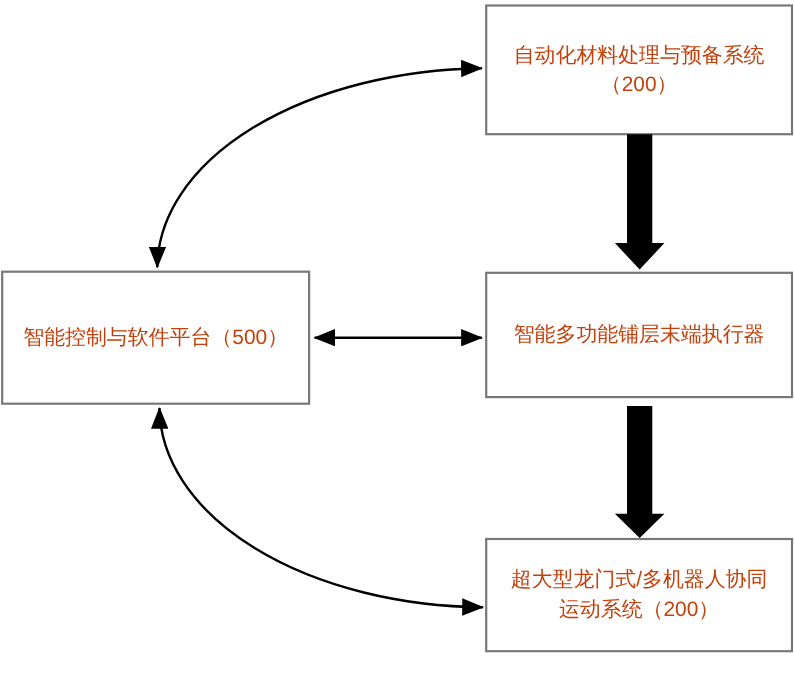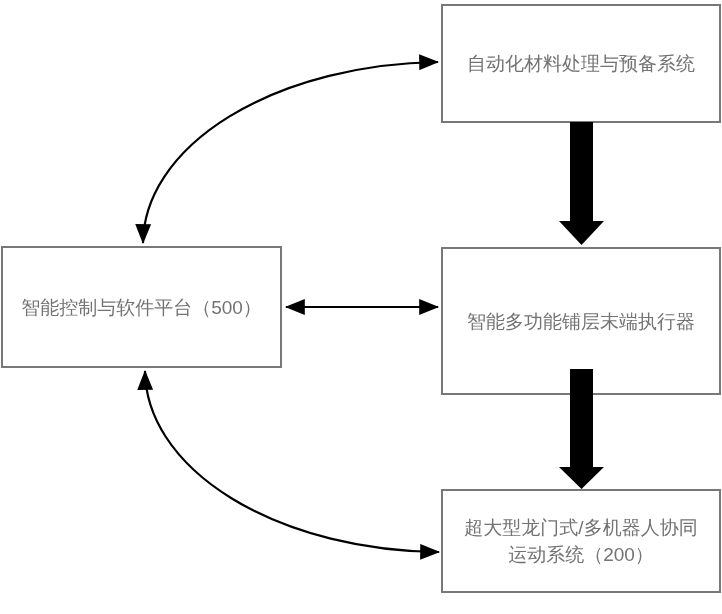--- a/index.html
+++ b/index.html
@@ -16,25 +16,25 @@
     box-sizing: border-box;
     border: 2px solid #787878;
     background: #ffffff;
     display: flex;
     flex-direction: column;
     align-items: center;
     justify-content: center;
     text-align: center;
     font-size: 19px;
     line-height: 27px;
-    color: #737373;
+    color: #c2410c;
   }
   .node span { display: block; white-space: nowrap; }
   #box-200 { left: 441px; top: 4px;   width: 280px; height: 119px; }
-  #box-300 { left: 441px; top: 247px; width: 280px; height: 148px; }
+  #box-300 { left: 441px; top: 247px; width: 280px; height: 115px; }
   #box-400 { left: 441px; top: 489px; width: 280px; height: 104px; }
   #box-500 { left: 1px;   top: 246px; width: 281px; height: 122px; }
   svg.arrows {
     position: absolute;
     left: 0; top: 0;
     width: 722px;
     height: 614px;
     pointer-events: none;
   }
   svg.arrows path.curve, svg.arrows path.straight {
@@ -45,20 +45,21 @@
   svg.arrows polygon { fill: #000000; }
   marker path { fill: #000000; }
 </style>
 </head>
 <body>
 
 <div class="canvas">
 
   <div class="node" id="box-200">
     <span>自动化材料处理与预备系统</span>
+    <span>（200）</span>
   </div>
 
   <div class="node" id="box-300">
     <span>智能多功能铺层末端执行器</span>
   </div>
 
   <div class="node" id="box-400">
     <span>超大型龙门式/多机器人协同</span>
     <span>运动系统（200）</span>
   </div>

